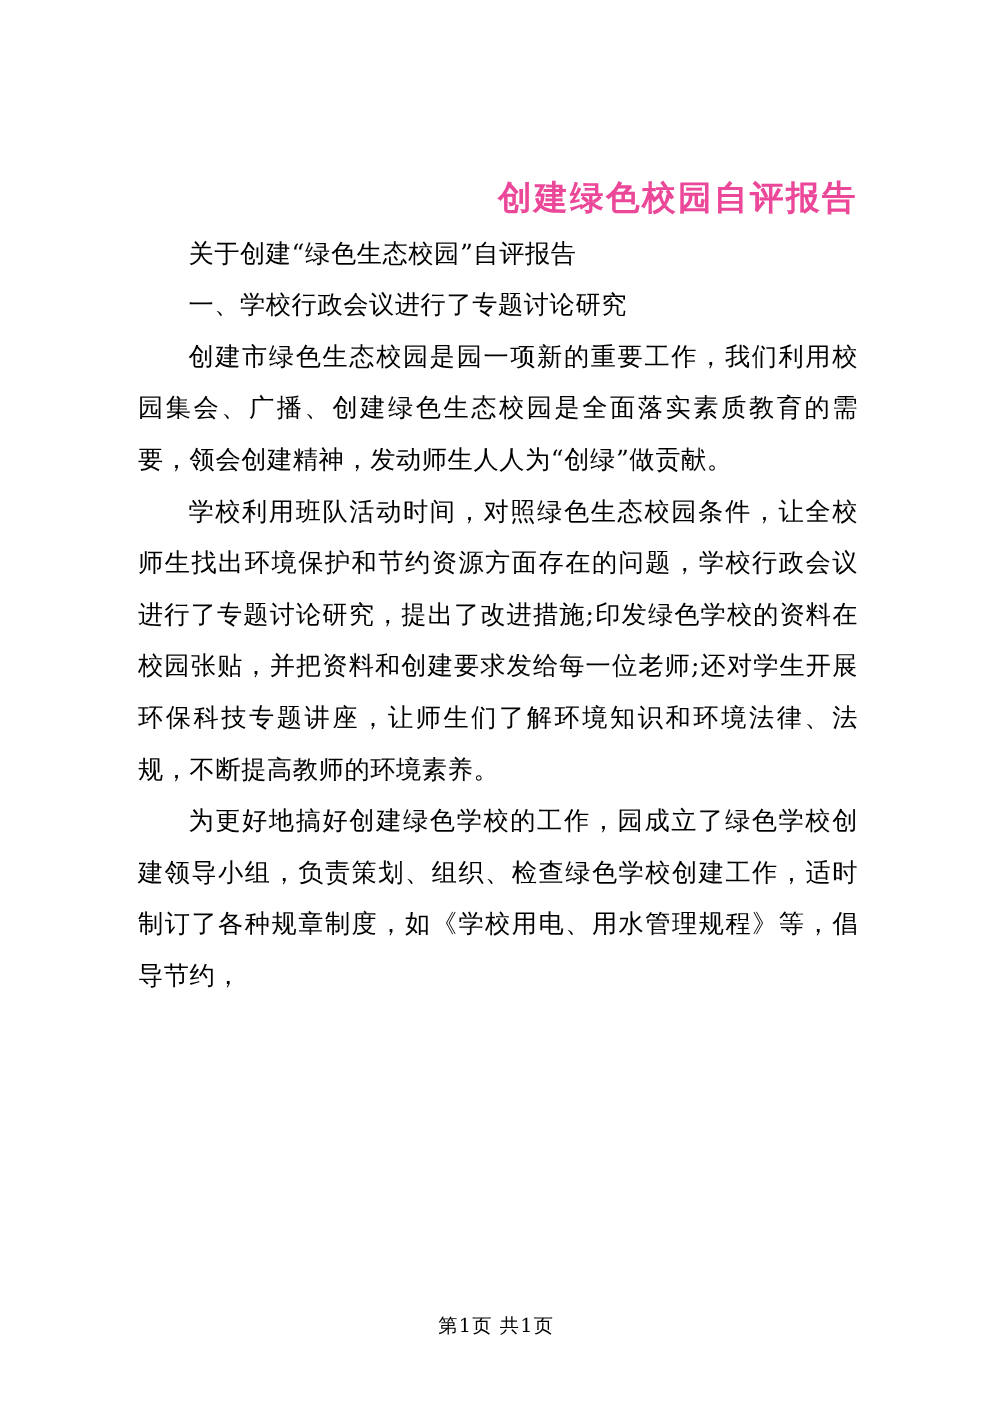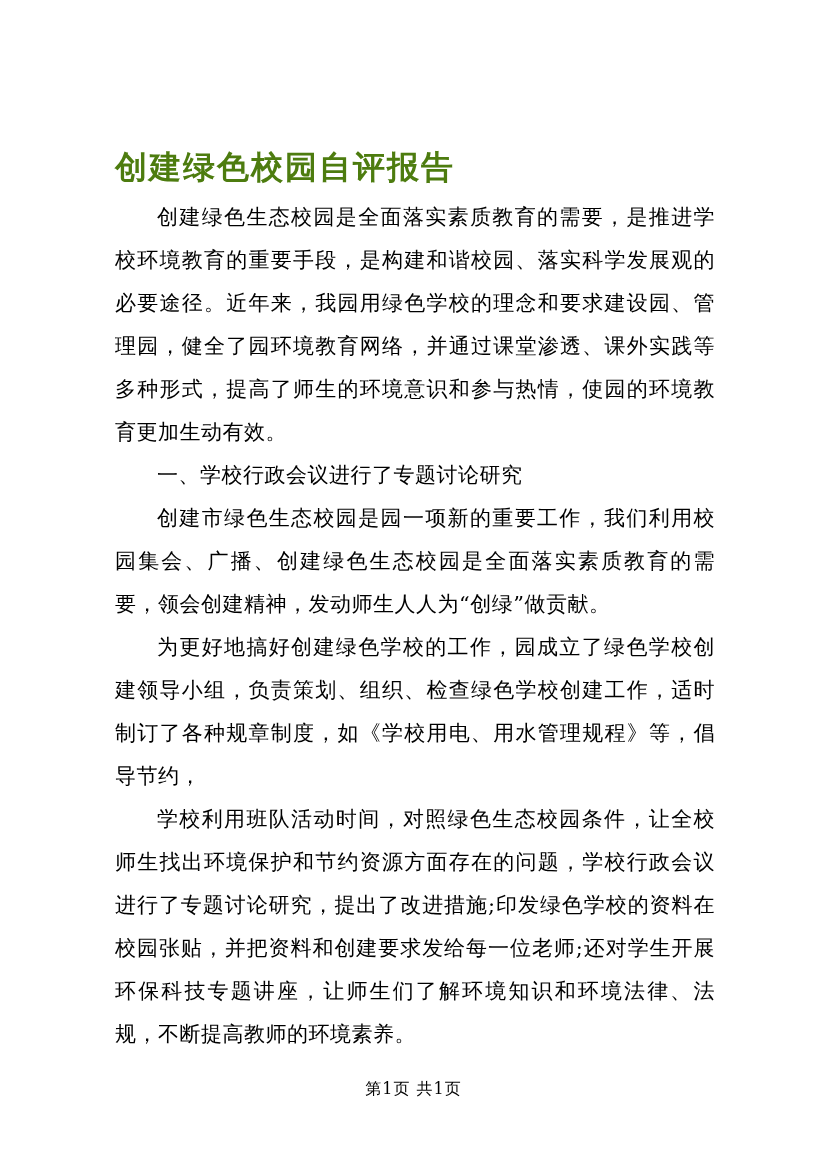--- a/index.html
+++ b/index.html
@@ -14,51 +14,51 @@
     margin: 0 auto;
     background: #ffffff;
     box-sizing: border-box;
     padding: 146px 112px 0 115px;
     font-family: "DejaVu Serif", "Liberation Serif", serif;
     color: #000000;
     overflow: hidden;
   }
   .doc-title {
     margin: 0 0 6px 0;
-    text-align: left;
-    font-size: 32px;
+    text-align: right;
+    font-size: 28px;
     font-weight: 700;
     letter-spacing: 2px;
     font-family: "Liberation Sans", "DejaVu Sans", sans-serif;
-    color: #4d7c0f;
+    color: #ec4899;
   }
   .para {
     margin: 0;
     font-size: 21px;
     line-height: 43px;
     text-indent: 2em;
     text-align: justify;
     letter-spacing: 0.5px;
     color: #000000;
   }
   .page-footer {
     position: absolute;
     left: 0;
     right: 0;
-    bottom: 70px;
+    bottom: 54px;
     text-align: center;
     font-size: 16px;
     letter-spacing: 1px;
     color: #000000;
   }
 </style>
 </head>
 <body>
 
 <div class="page">
   <h1 class="doc-title">创建绿色校园自评报告</h1>
-  <p class="para">创建绿色生态校园是全面落实素质教育的需要，是推进学校环境教育的重要手段，是构建和谐校园、落实科学发展观的必要途径。近年来，我园用绿色学校的理念和要求建设园、管理园，健全了园环境教育网络，并通过课堂渗透、课外实践等多种形式，提高了师生的环境意识和参与热情，使园的环境教育更加生动有效。</p>
+  <p class="para">关于创建“绿色生态校园”自评报告</p>
   <p class="para">一、学校行政会议进行了专题讨论研究</p>
   <p class="para">创建市绿色生态校园是园一项新的重要工作，我们利用校园集会、广播、创建绿色生态校园是全面落实素质教育的需要，领会创建精神，发动师生人人为“创绿”做贡献。</p>
+  <p class="para">学校利用班队活动时间，对照绿色生态校园条件，让全校师生找出环境保护和节约资源方面存在的问题，学校行政会议进行了专题讨论研究，提出了改进措施;印发绿色学校的资料在校园张贴，并把资料和创建要求发给每一位老师;还对学生开展环保科技专题讲座，让师生们了解环境知识和环境法律、法规，不断提高教师的环境素养。</p>
   <p class="para">为更好地搞好创建绿色学校的工作，园成立了绿色学校创建领导小组，负责策划、组织、检查绿色学校创建工作，适时制订了各种规章制度，如《学校用电、用水管理规程》等，倡导节约，</p>
-  <p class="para">学校利用班队活动时间，对照绿色生态校园条件，让全校师生找出环境保护和节约资源方面存在的问题，学校行政会议进行了专题讨论研究，提出了改进措施;印发绿色学校的资料在校园张贴，并把资料和创建要求发给每一位老师;还对学生开展环保科技专题讲座，让师生们了解环境知识和环境法律、法规，不断提高教师的环境素养。</p>
   <div class="page-footer">第1页  共1页</div>
 </div>
 
 </body></html>

